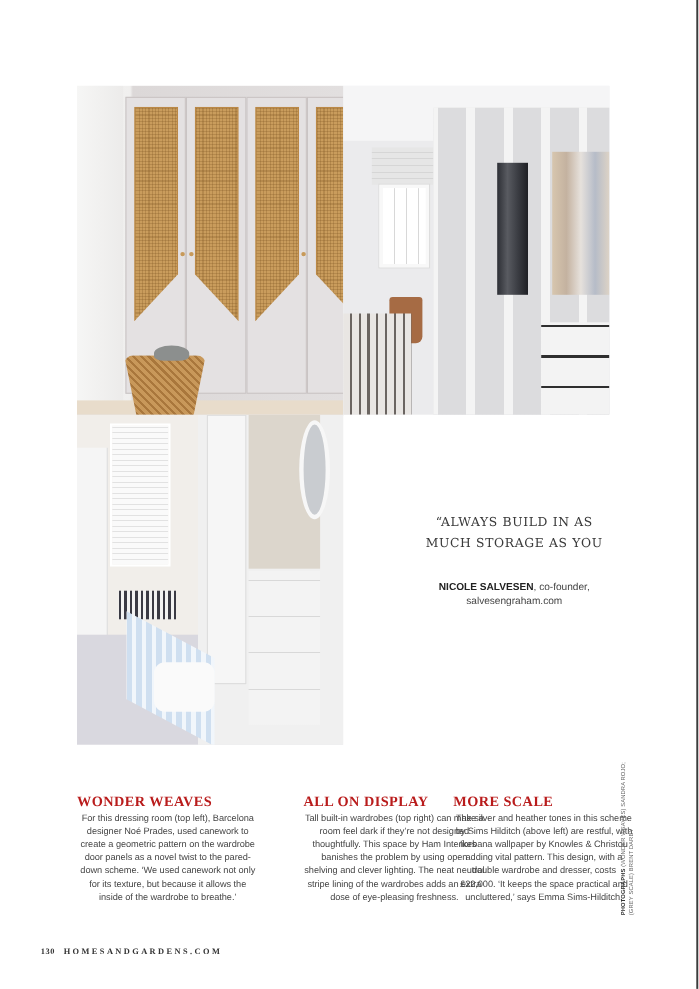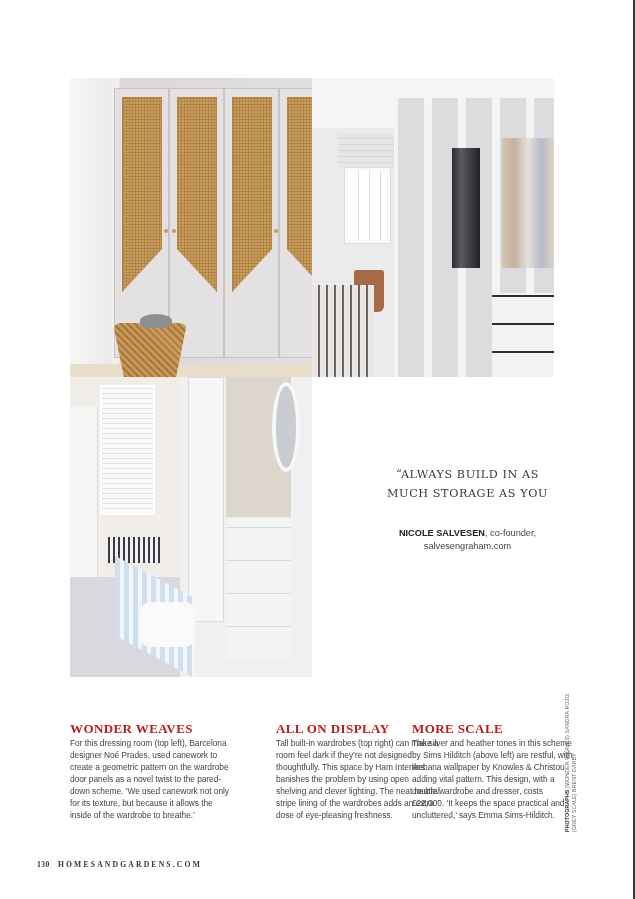--- a/index.html
+++ b/index.html
@@ -54,21 +54,21 @@
 
   
   .pullquote { position:absolute; left:380px; top:465px; width:175px; text-align:center; }
   .pullquote .quote { font-family:"DejaVu Serif", serif; font-size:11.2px; letter-spacing:0.6px; line-height:19.2px; color:#3a3a3a; text-transform:uppercase; }
   .pullquote .attrib { margin-top:24px; font-size:9.2px; line-height:13px; color:#444; }
   .pullquote .attrib b { font-weight:bold; color:#222; }
 
   
   .col { position:absolute; top:722px; width:165px; }
   .col h2 { font-family:"Liberation Serif", serif; font-weight:bold; font-size:13px; letter-spacing:0.4px; color:#b91c1c; line-height:14px; margin-bottom:1px; }
-  .col p { font-size:8.4px; line-height:12.05px; color:#444; letter-spacing:-0.05px; }
+  .col p { font-size:8.4px; line-height:12.05px; color:#444; letter-spacing:-0.05px;text-align:center; }
   #col-1 { left:70px; }
   #col-2 { left:241px;margin-left:35px; }
   #col-3 { left:412px; }
 
   
   .credits { position:absolute; left:564px; top:832px; width:160px; transform:rotate(-90deg); transform-origin:0 0; font-size:5.3px; line-height:7px; color:#666; letter-spacing:0.1px; }
   .credits b { color:#333; }
 
   
   .folio { position:absolute; left:37px; top:860px; font-family:"Liberation Serif", serif; font-size:7.6px; letter-spacing:2.2px; color:#333; font-weight:bold; }

